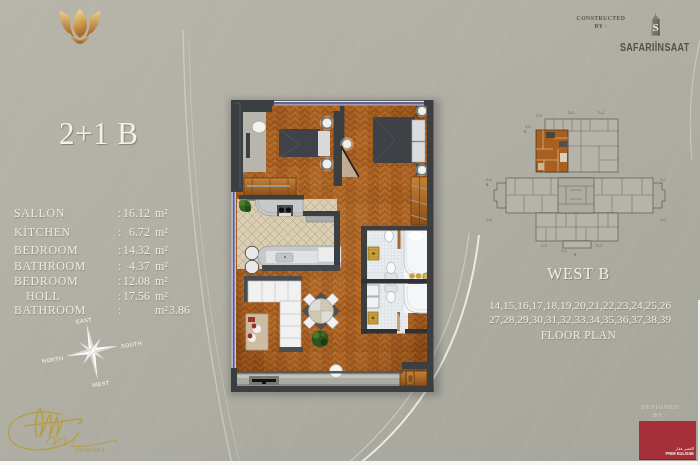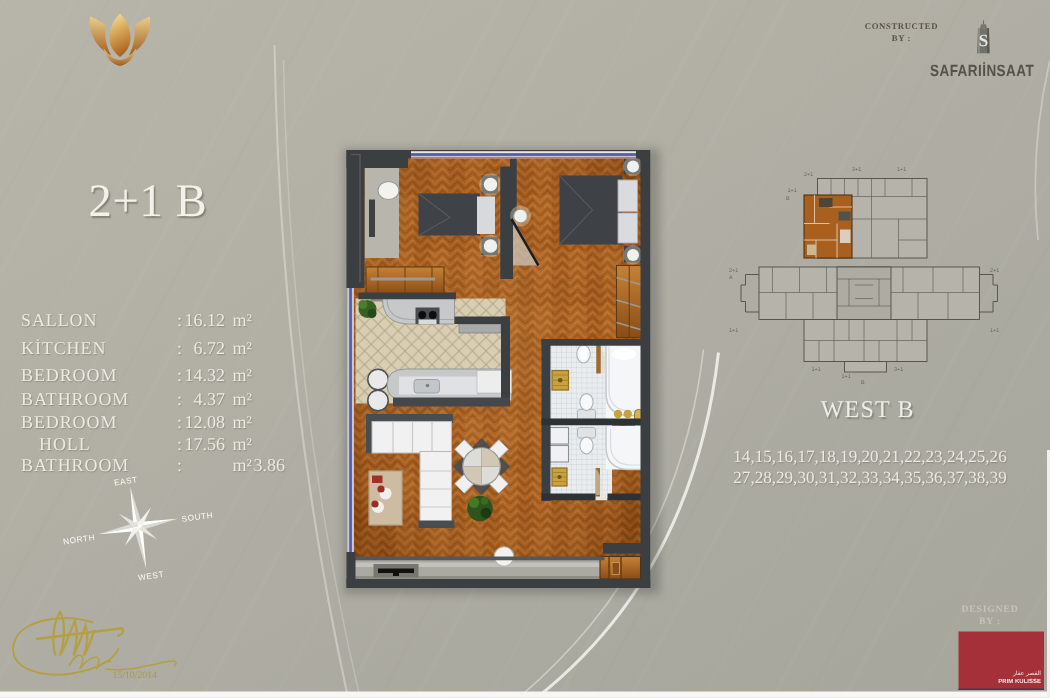--- a/index.html
+++ b/index.html
@@ -181,20 +181,21 @@
       <text x="596" y="247">3+1</text>
       <text x="561" y="252">1+1</text>
       <text x="574" y="256">B</text>
     </g>
   </svg>
 
   <div class="abs" style="left:480px;top:265px;width:197px;text-align:center;font-size:16px;color:#efeee6;letter-spacing:0.8px;text-shadow:1px 1px 1px rgba(70,70,60,0.4);">WEST B</div>
 
   <div class="abs" style="left:455px;top:298px;width:250px;text-align:center;font-size:11.4px;color:#eceae2;line-height:14.3px;text-shadow:0.5px 0.8px 0.8px rgba(70,70,60,0.35);">14,15,16,17,18,19,20,21,22,23,24,25,26<br>27,28,29,30,31,32,33,34,35,36,37,38,39</div>
 
+  <div class="abs" style="left:480px;top:329px;width:197px;text-align:center;font-size:11.5px;color:#eceae2;letter-spacing:0.5px;text-shadow:0.5px 0.8px 0.8px rgba(70,70,60,0.35);">FLOOR PLAN</div>
 
   <div class="abs" style="left:630px;top:403px;width:60px;text-align:center;font-size:6.5px;font-weight:bold;color:#c5c2b7;letter-spacing:0.5px;line-height:8px;">DESIGNED<br>BY :</div>
 
   <div class="abs" style="left:639px;top:421px;width:57px;height:38px;background:#a5303a;border-bottom:1.5px solid #3c3c4a;">
     <div class="abs" style="right:2px;bottom:3px;text-align:right;font-size:4px;color:#f3e8e6;font-family:'Liberation Sans',sans-serif;line-height:5px;">القصر عقار<br><b>PRIM KULISSE</b></div>
   </div>
 
   <div class="abs" style="left:0;top:461px;width:700px;height:4px;background:#f7f7f4;"></div>
 
   <div class="abs" style="left:698px;top:300px;width:2px;height:165px;background:#f0f0ec;"></div>

